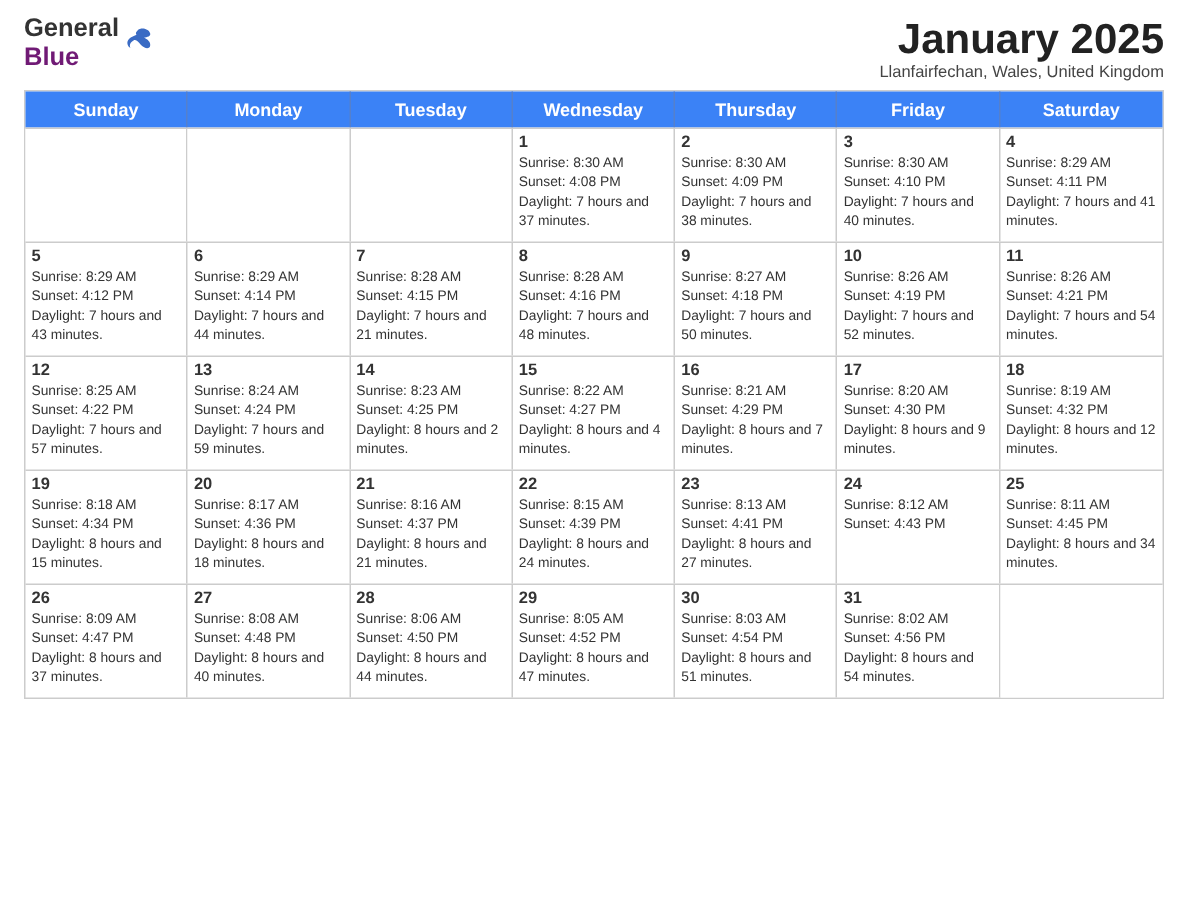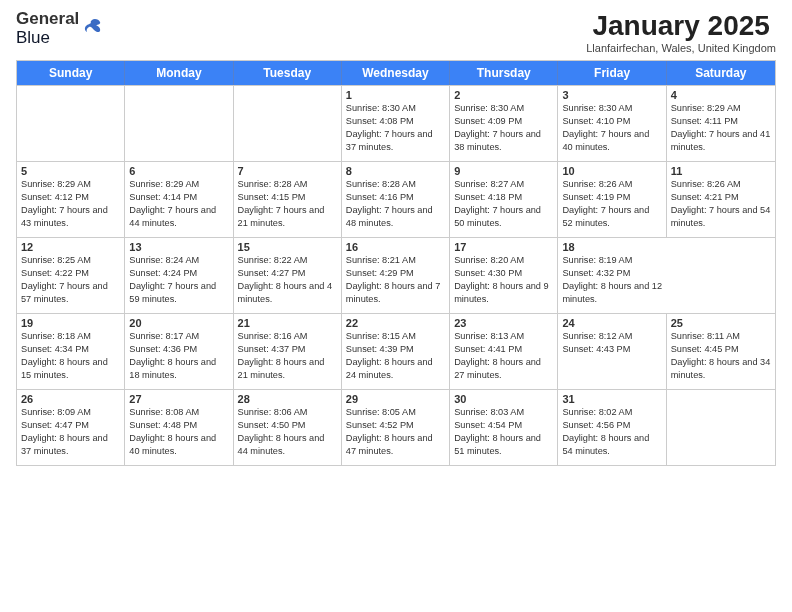--- a/index.html
+++ b/index.html
@@ -22,21 +22,21 @@
       justify-content: space-between;
       align-items: flex-start;
       margin-bottom: 6px;
     }
     .logo {
       display: flex;
       flex-direction: column;
       align-items: flex-start;
     }
     .title-area {
-      text-align: center;
+      text-align: right;
     }
     .title-area h1 {
       font-size: 28px;
       font-weight: bold;
       color: #222;
     }
     .title-area h2 {
       font-size: 11px;
       color: #444;
       font-weight: normal;
@@ -104,21 +104,21 @@
   </style>
 </head>
 <body>
 
 <div class="page">
   <div class="header">
     <div class="logo">
       <div class="logo-row">
         <div class="logo-text-col">
           <span style="font-size:17px;font-weight:bold;color:#333;">General</span>
-          <span style="font-size:17px;font-weight:normal;color:#0f172a;">Blue</span>
+          <span style="font-size:17px;font-weight:bold;color:#701a75;">Blue</span>
         </div>
         <svg width="22" height="22" viewBox="0 0 22 22" style="margin-left:2px;margin-top:-4px;">
           <path d="M11 4 C13 2, 18 3, 19 6 C20 8, 17 9, 15 9 C17 10, 20 12, 19 15 C18 17, 15 16, 13 14 C11 12, 10 10, 8 11 C6 12, 5 14, 6 16 C4 15, 3 12, 5 10 C7 8, 9 8, 10 7 C9 6, 10 5, 11 4 Z" fill="#3a6bc4"></path>
         </svg>
       </div>
     </div>
     <div class="title-area">
       <h1>January 2025</h1>
       <h2>Llanfairfechan, Wales, United Kingdom</h2>
     </div>
@@ -241,20 +241,28 @@
         </div>
           <div class="cal-cell">
           <span class="day-num">13</span>
           <div class="sun-info">
             <span>Sunrise: 8:24 AM</span><br>
             <span>Sunset: 4:24 PM</span><br>
             <span>Daylight: 7 hours and 59 minutes.</span>
           </div>
         </div>
           <div class="cal-cell">
+          <span class="day-num">14</span>
+          <div class="sun-info">
+            <span>Sunrise: 8:23 AM</span><br>
+            <span>Sunset: 4:25 PM</span><br>
+            <span>Daylight: 8 hours and 2 minutes.</span>
+          </div>
+        </div>
+          <div class="cal-cell">
           <span class="day-num">15</span>
           <div class="sun-info">
             <span>Sunrise: 8:22 AM</span><br>
             <span>Sunset: 4:27 PM</span><br>
             <span>Daylight: 8 hours and 4 minutes.</span>
           </div>
         </div>
           <div class="cal-cell">
           <span class="day-num">16</span>
           <div class="sun-info">

